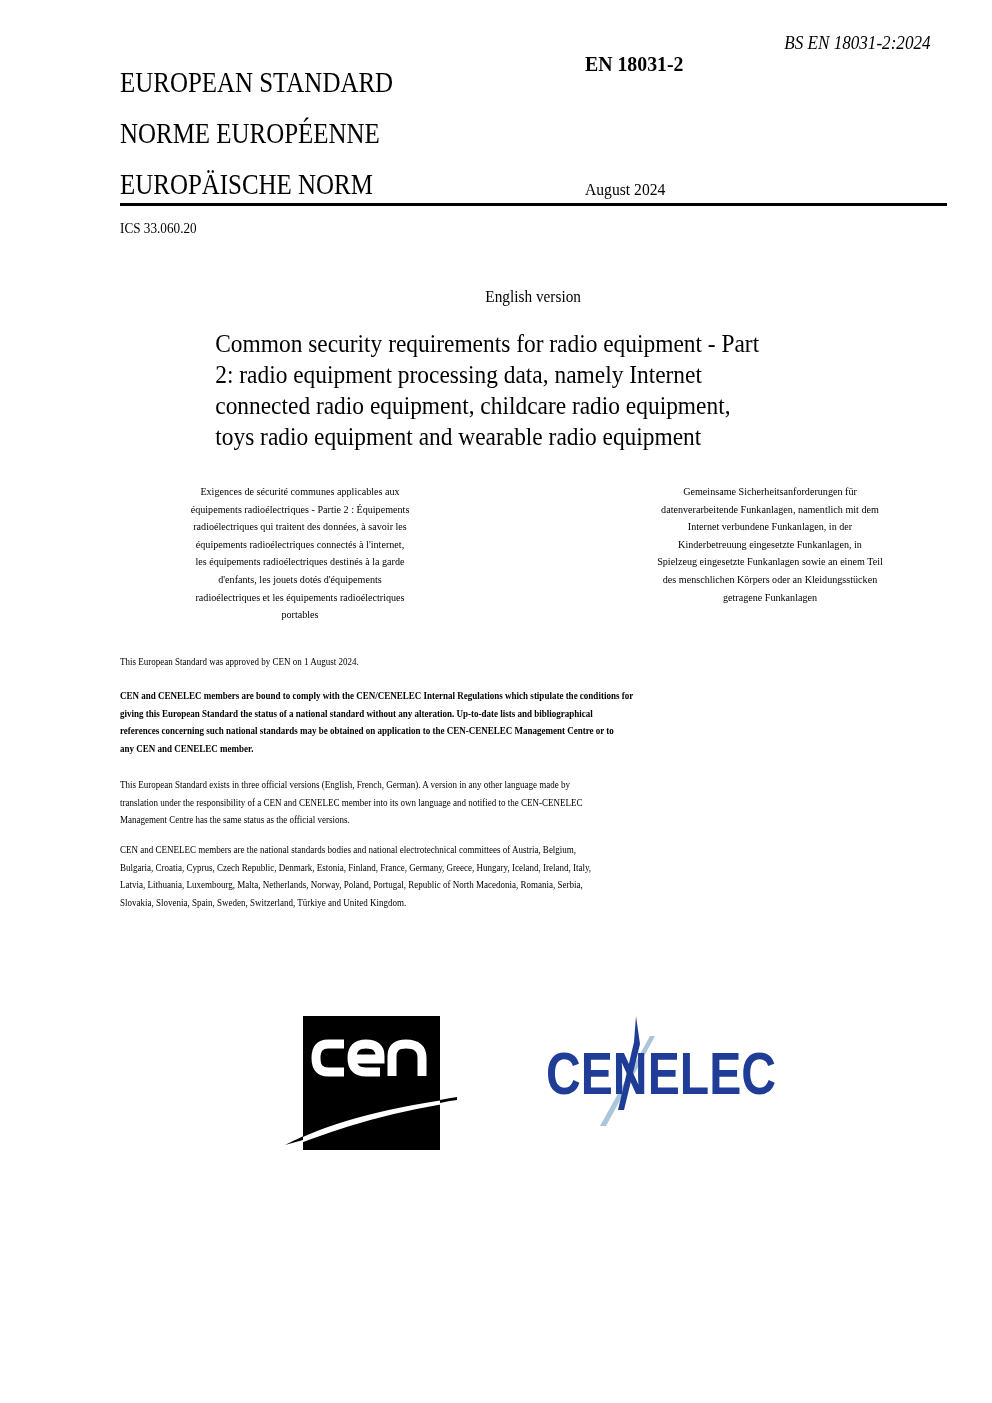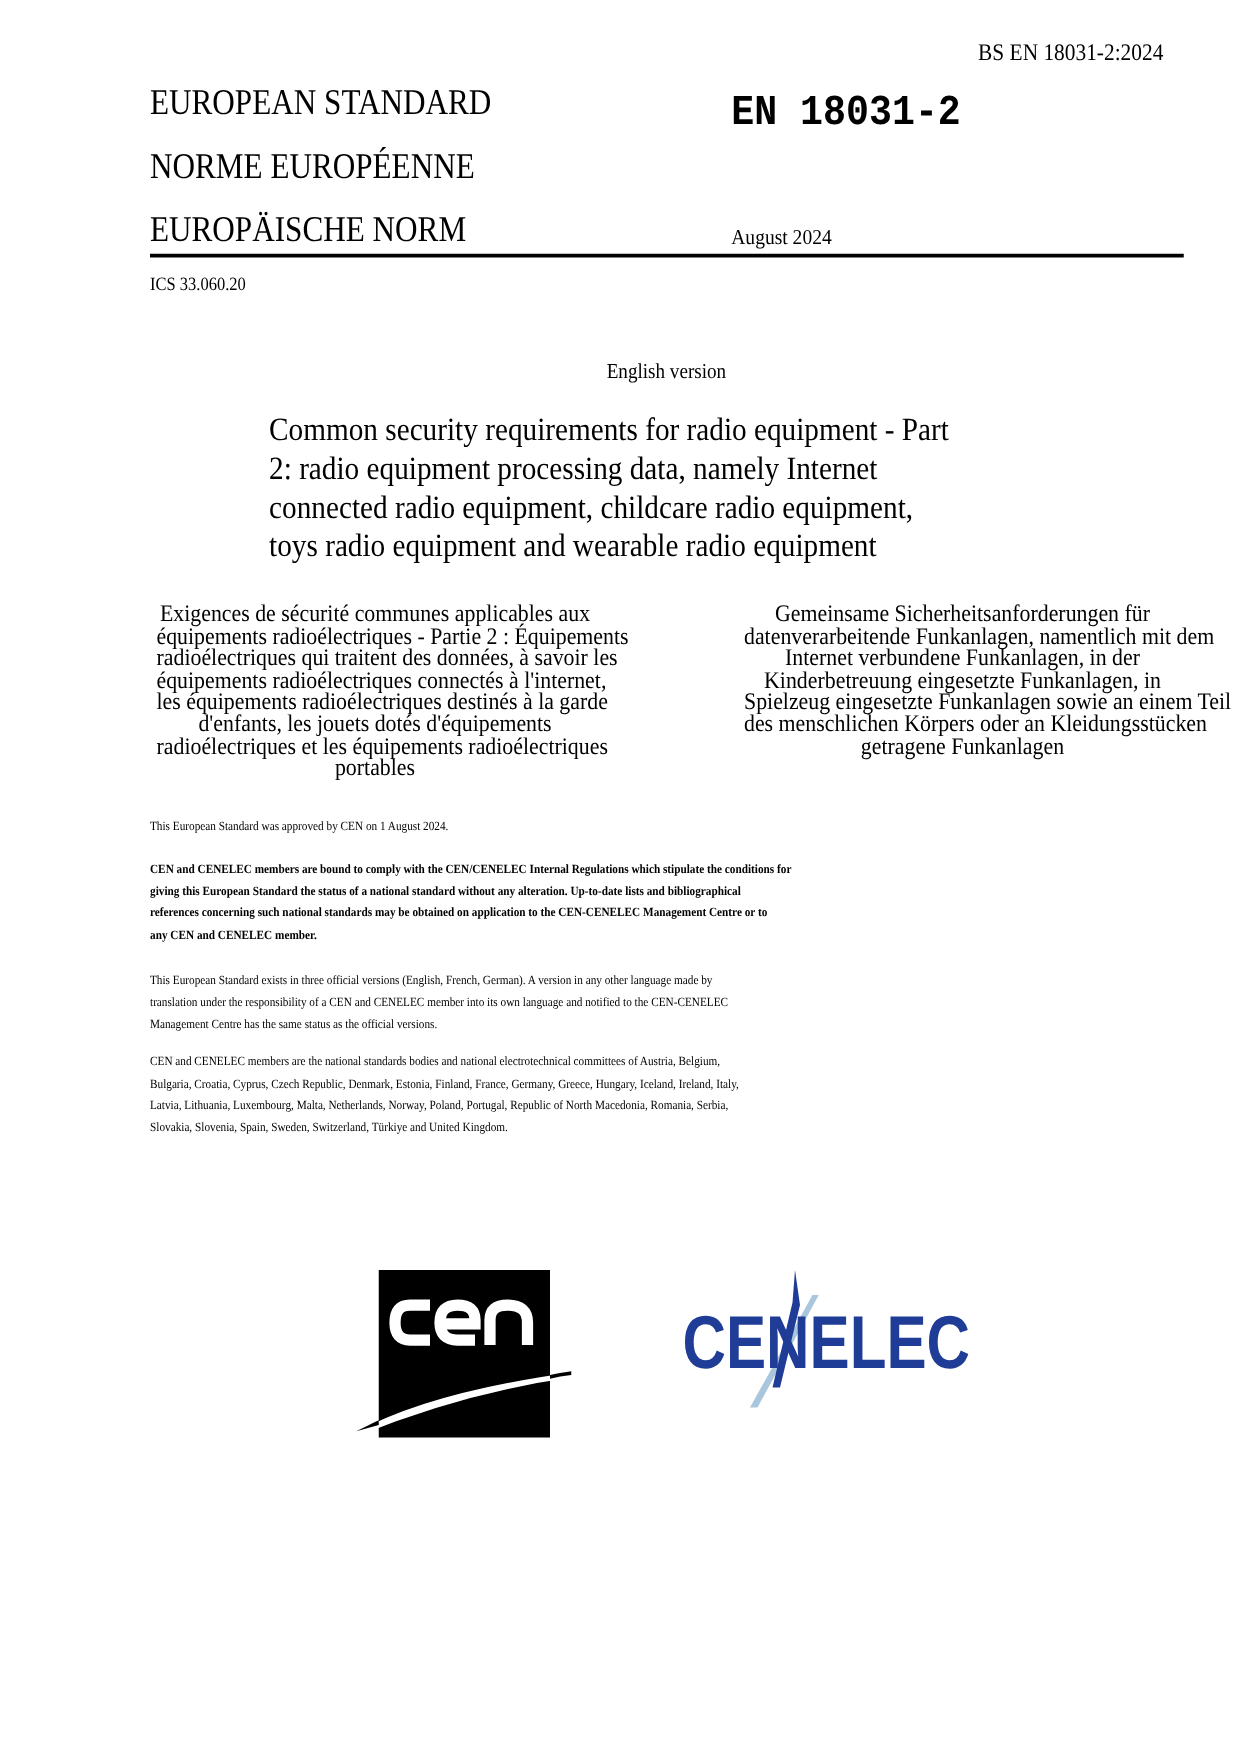--- a/index.html
+++ b/index.html
@@ -1,37 +1,37 @@
 <!DOCTYPE html>
 <html><head>
   <meta charset="utf-8">
   <style>
     html, body { margin: 0; padding: 0; background: #ffffff; }
     body { width: 992px; height: 1403px; position: relative; overflow: hidden; color: #000; font-family: "Liberation Serif", "DejaVu Serif", serif; }
     .abs { position: absolute; }
     .cond { display: inline-block; transform-origin: left top; white-space: nowrap; }
-    #bs-ref { right: 61px; top: 32px; font-size: 19px; }
+    #bs-ref { right: 61px; top: 32px; font-size: 19px; font-style: italic; }
     #bs-ref .cond { transform: scaleX(0.9); transform-origin: right top; }
     .heading-line { left: 120px; font-size: 29px; letter-spacing: 0px; }
     .heading-line .cond { transform: scaleX(0.86); }
     #h1 { top: 66px; text-align: right; }
     #h2 { top: 117px; }
     #h3 { top: 168px; }
-    #std-number { left: 585px; top: 72px; font-size: 34px; font-weight: bold; font-family: Liberation Mono, monospace; }
+    #std-number { left: 585px; top: 51px; font-size: 22px; font-weight: bold; }
     #std-number .cond { transform: scaleX(0.9); }
     #date { left: 585px; top: 180px; font-size: 17px; }
     #date .cond { transform: scaleX(0.92); }
     #rule { left: 120px; top: 203px; width: 827px; height: 3px; background: #000; }
     #ics { left: 120px; top: 220px; font-size: 15px; }
     #ics .cond { transform: scaleX(0.88); }
     #eng-version { left: 0; width: 1066px; top: 287px; text-align: center; font-size: 17px; }
     #eng-version .cond { transform: scaleX(0.9); transform-origin: center top; }
     #main-title { left: 180px; width: 705px; top: 328px; text-align: left; font-size: 26px; line-height: 31px; }
     #main-title .line { display: block; white-space: nowrap; transform: scaleX(0.9); transform-origin: center top; }
-    .alt-title { top: 483px; font-size: 19px; line-height: 17.6px; text-align: center; }
+    .alt-title { top: 483px; font-size: 11px; line-height: 17.6px; text-align: center; }
     .alt-title .line { display: block; white-space: nowrap; transform: scaleX(0.92); transform-origin: center top; }
     #alt-fr { left: 110px; width: 380px; }
     #alt-de { left: 580px; width: 380px; }
     .para { left: 120px; width: 860px; font-size: 10px; line-height: 17.6px; }
     .para .line { display: block; white-space: nowrap; transform: scaleX(0.9); transform-origin: left top; }
     #p1 { top: 653px; }
     #p2 { top: 687px; font-weight: bold; }
     #p3 { top: 776px; }
     #p4 { top: 841px; }
     #cen-logo { left: 282px; top: 1014px; width: 178px; height: 138px; }

